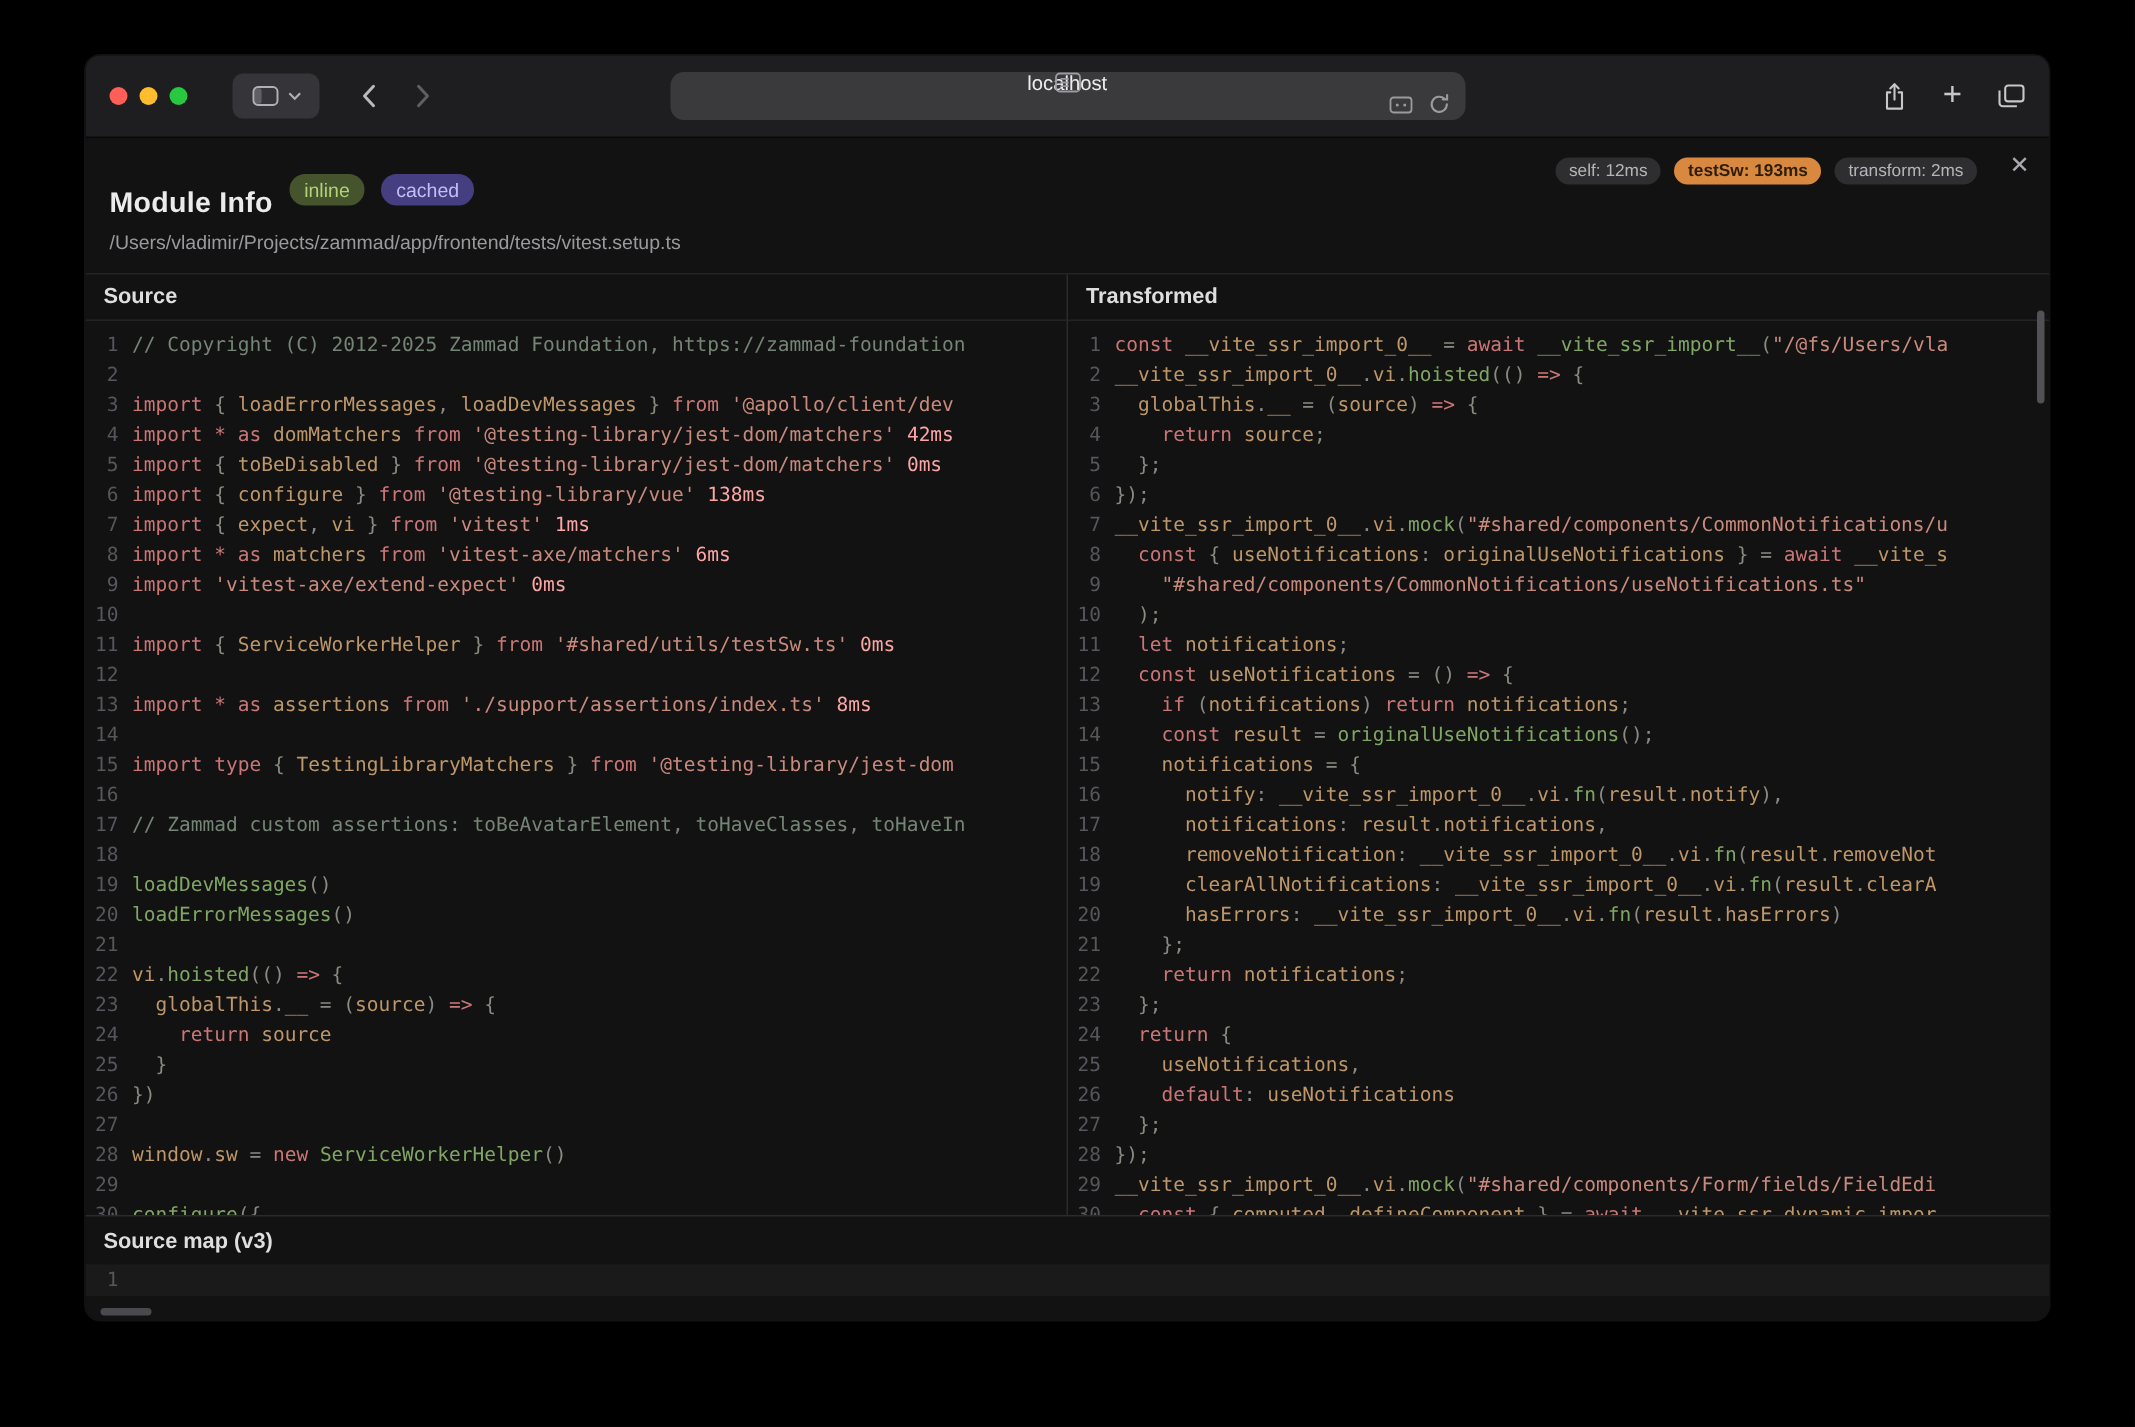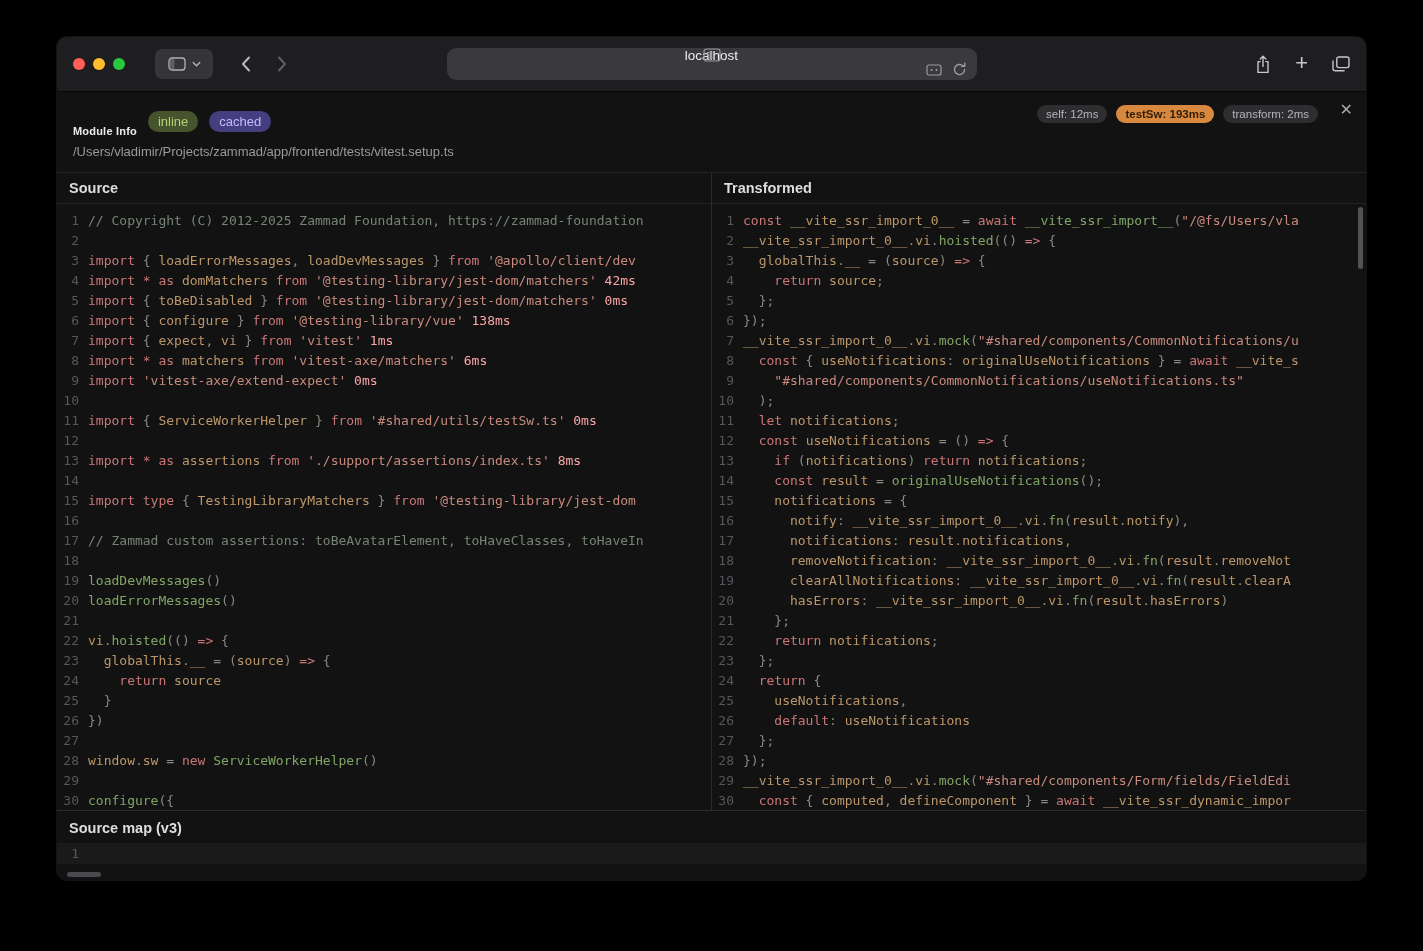--- a/index.html
+++ b/index.html
@@ -30,21 +30,21 @@
   .url-text { position:absolute; left:0; right:0; text-align:center; color:#ededf1;
               font-size:13.5px; pointer-events:none; }
   .url-right { margin-left:auto; display:flex; gap:10px; align-items:center; z-index:1; }
   .tb-right { margin-left:auto; display:flex; gap:24px; align-items:center; color:#c6c6cb; }
   .tb-btn { background:none; border:none; color:#c6c6cb; display:flex; align-items:center; }
   .plus-btn { font-size:22px; line-height:1; font-weight:400; padding-bottom:2px; }
 
   
   .mod-header { padding:15px 16px 13px; border-bottom:1px solid #242424; position:relative; }
   .mod-title-row { display:flex; align-items:center; gap:11px; }
-  .mod-title { font-size:11px; font-weight:700; color:#ebebeb; letter-spacing:.2px;margin-top:19px; }
+  .mod-title { font-size:19px; font-weight:700; color:#ebebeb; letter-spacing:.2px;margin-top:19px; }
   .badge { font-size:13px; padding:3px 10px; border-radius:11px; font-weight:500; }
   .badge.green  { background:#45542d; color:#b3d179; }
   .badge.purple { background:#453e80; color:#c3bdf6; }
   .timings { position:absolute; right:48px; top:14px; display:flex; gap:9px; }
   .timing { font-size:11.5px; padding:3px 9px; border-radius:10px; }
   .timing.gray   { background:#2e2e31; color:#b4b4ba; }
   .timing.orange { background:#d9893f; color:#2f1d06; font-weight:600; }
   .close-btn { position:absolute; right:13px; top:9px; background:none; border:none;
                color:#a9a9ae; font-size:16px; cursor:pointer; }
   .mod-path { margin-top:7px; color:#9a9a9e; font-size:13px; }

